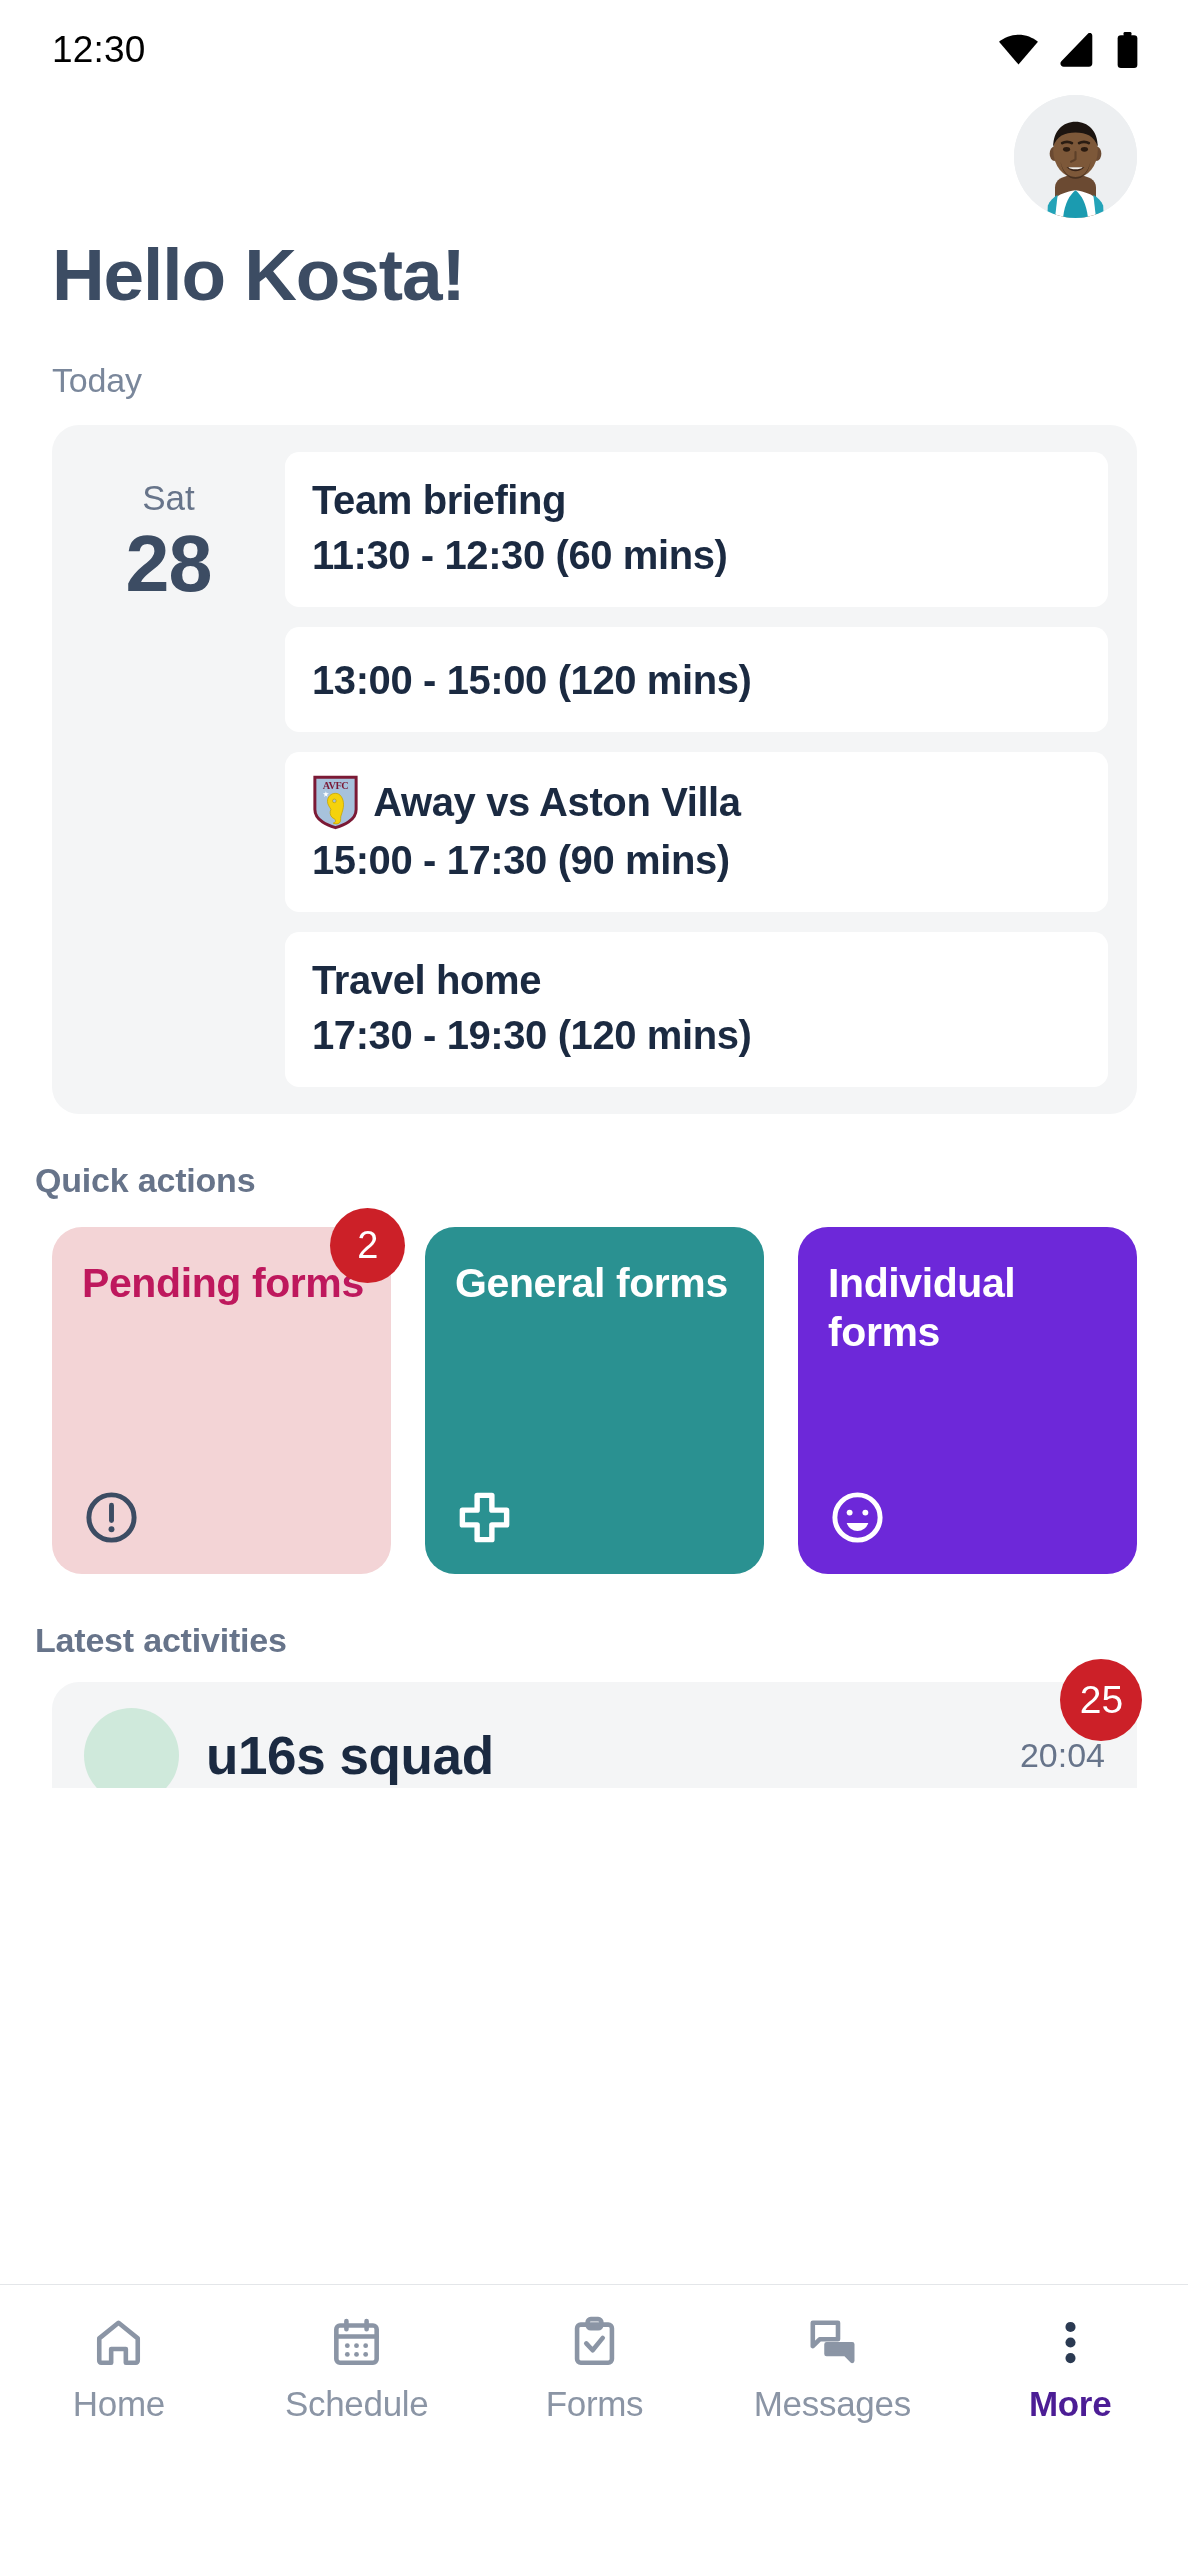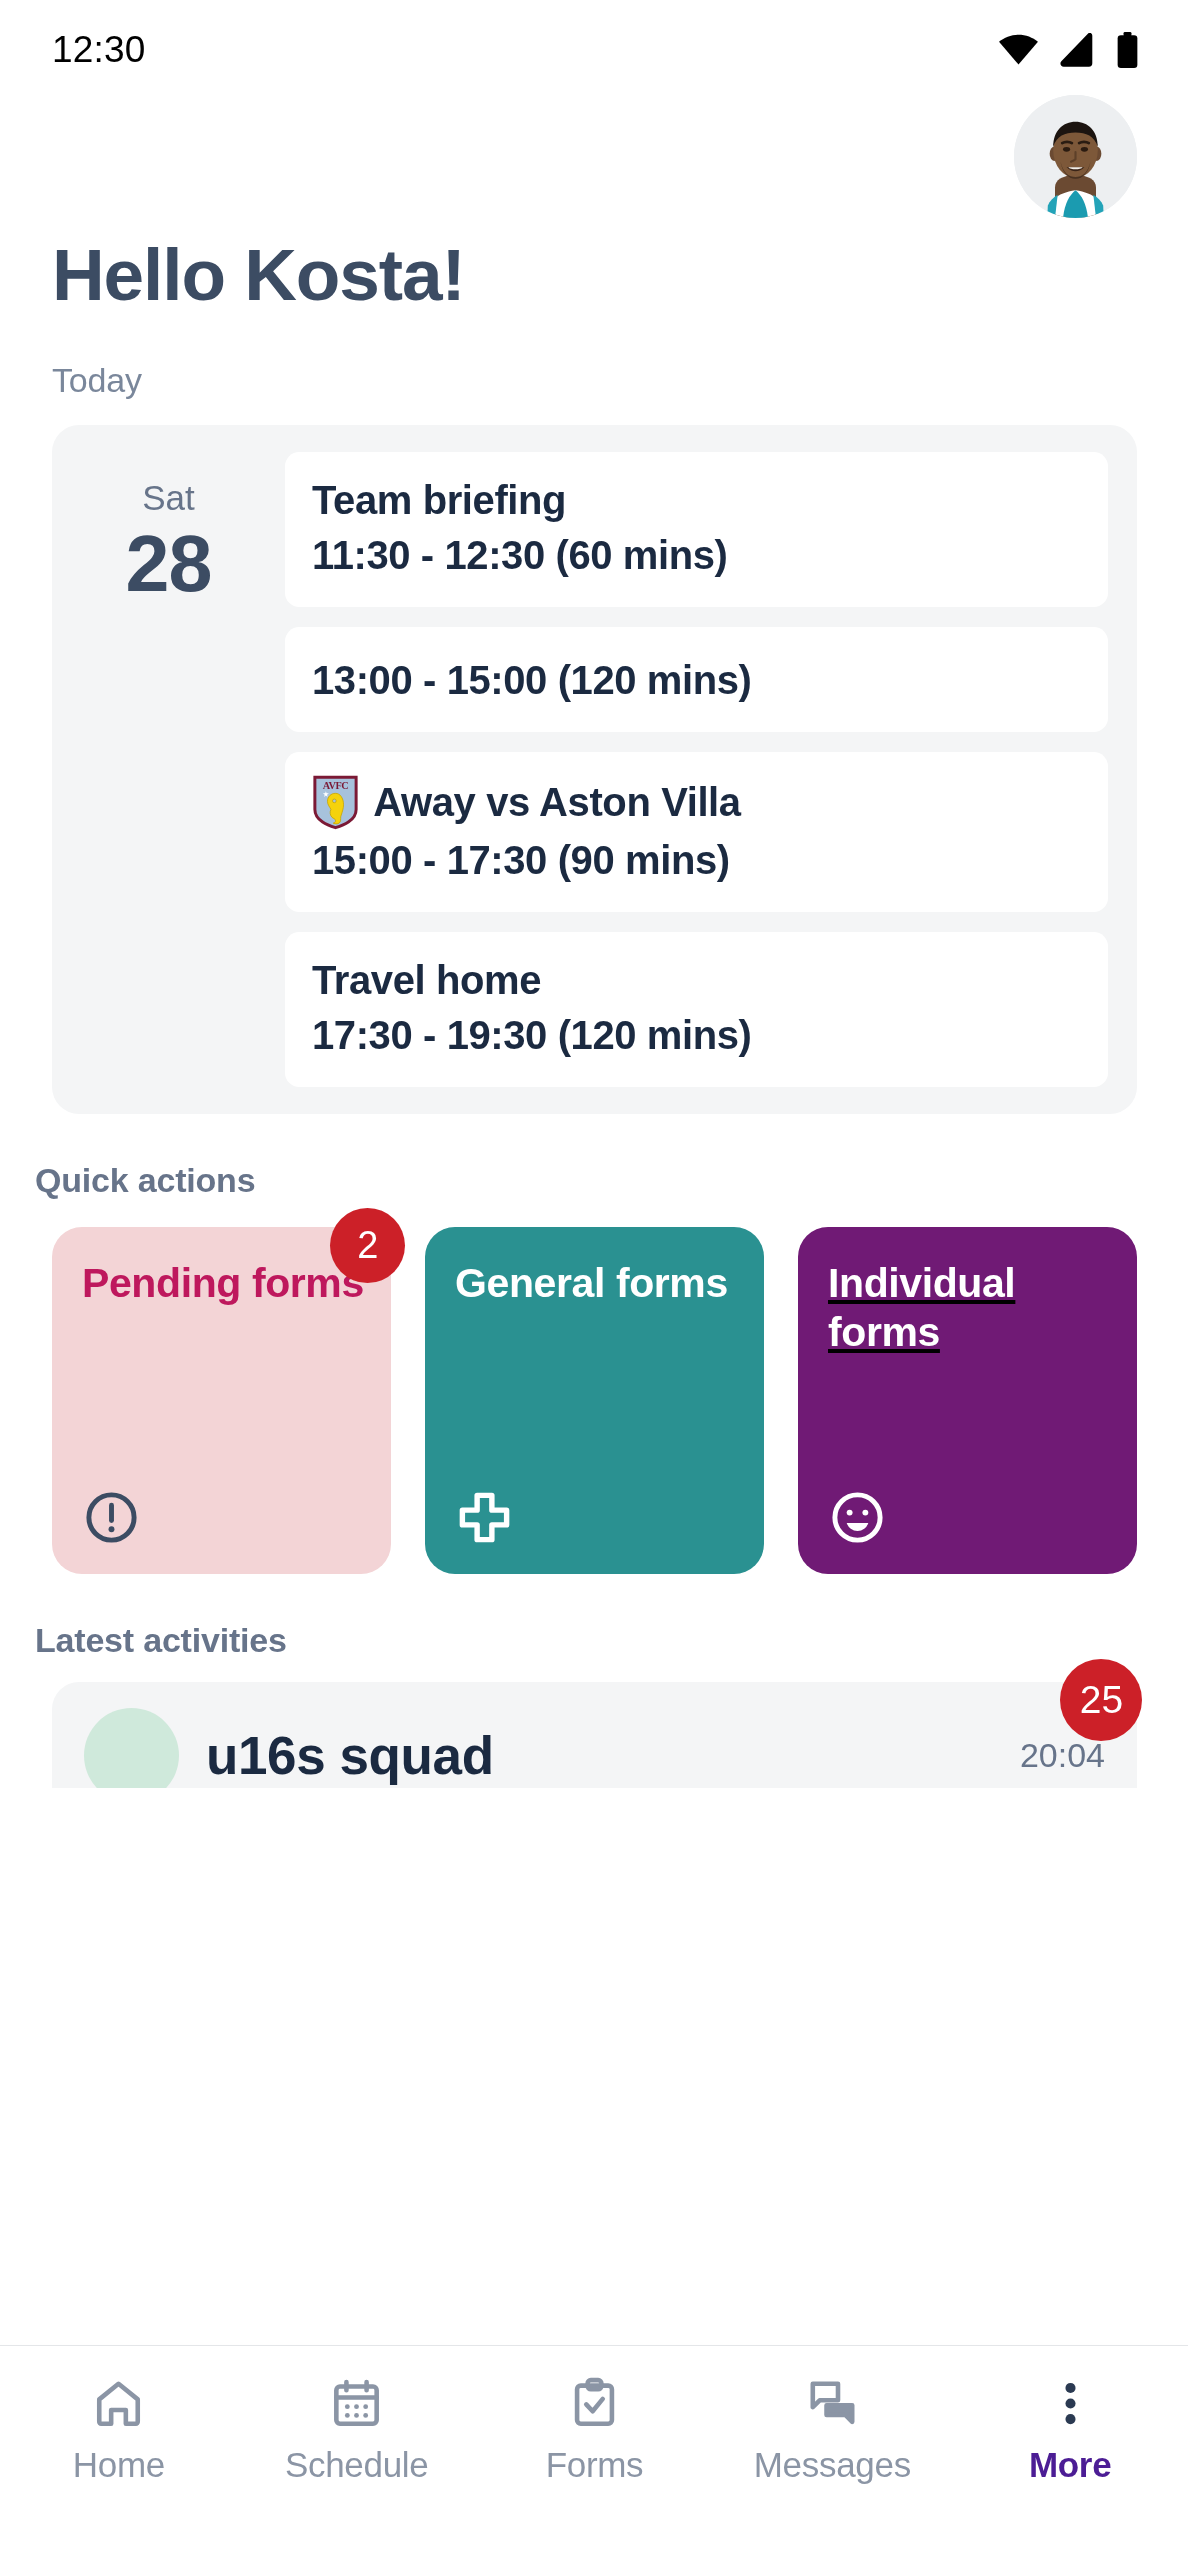--- a/index.html
+++ b/index.html
@@ -110,21 +110,21 @@
     position:absolute; top:-19.7px; right:-14.3px;
     width:75px; height:75px; border-radius:50%;
     background:#cc2028; color:#ffffff;
     display:flex; align-items:center; justify-content:center;
     font-size:38px; font-weight:400;
   }
   .qa-pending  { background:#f3d4d6; }
   .qa-pending .qa-label { color:#be185d; }
   .qa-general  { background:#2a9191; }
   .qa-general .qa-label { color:#ffffff; }
-  .qa-individual { background:#701a75;text-decoration:underline; }
+  .qa-individual { background:#6d28d9; }
   .qa-individual .qa-label { color:#ffffff; }
 
   
   .act-wrap { margin:21.5px 52px 0 52px; position:relative; }
   .act-card {
     background:#f4f5f6;
     border-radius:27px 27px 0 0;
     padding:41px 32px 0 32px;
     display:flex; align-items:center; gap:27px;
     height:106px; overflow:hidden;
@@ -143,22 +143,22 @@
     position:absolute; top:-23px; right:-5.4px;
     width:82px; height:82px; border-radius:50%;
     background:#cc2028; color:#ffffff;
     display:flex; align-items:center; justify-content:center;
     font-size:39px; font-weight:400;
     z-index:5;
   }
 
   
   .bottomnav {
-    position:absolute; left:0; bottom:0;
-    width:1189px; height:231px;
+    position:absolute; left:0; bottom:16px;
+    width:1189px; height:276px;
     background:#ffffff;
     border-top:1.8px solid #e4e6e9;
     display:flex; align-items:flex-start;
     padding-top:30px;
   }
   .nav-item {
     flex:1;
     display:flex; flex-direction:column;
     align-items:center; gap:14.3px;
   }

